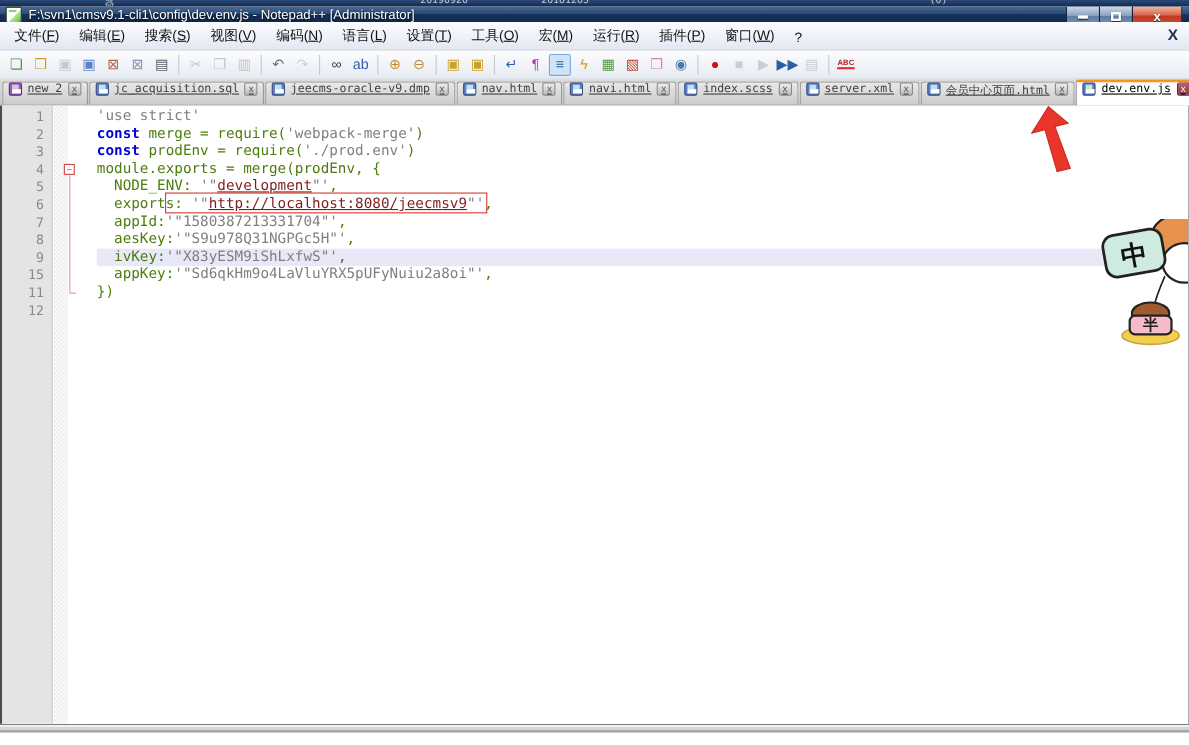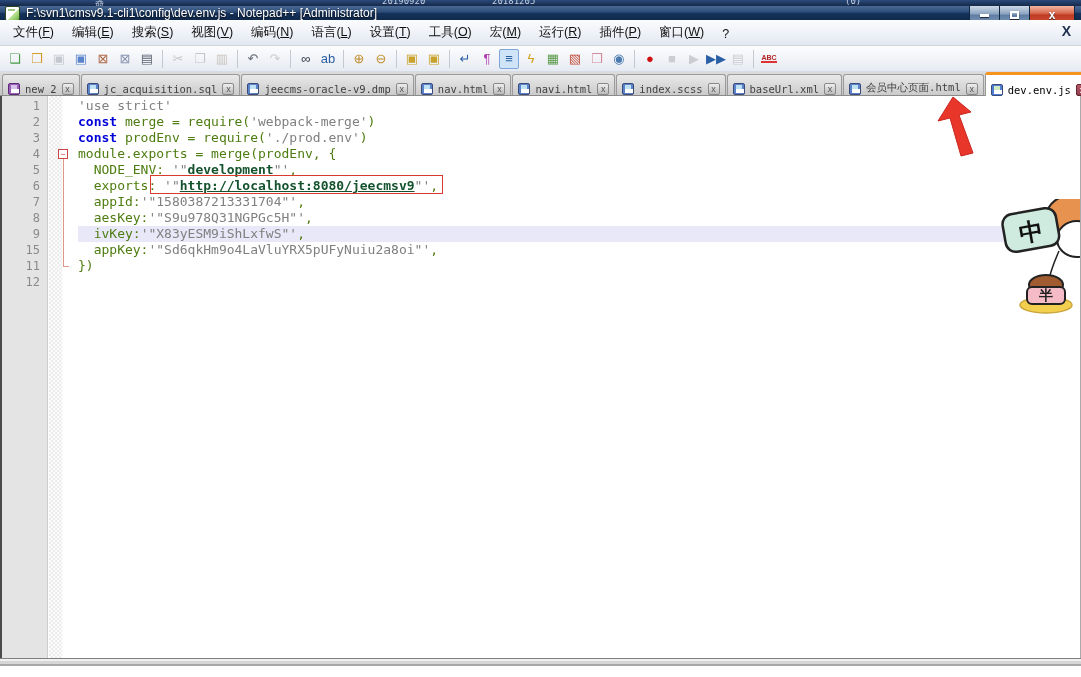--- a/index.html
+++ b/index.html
@@ -43,24 +43,24 @@
   .tbi { width:20px; height:20px; margin:0 1px; display:flex; align-items:center; justify-content:center;
     font-size:13px; border:1px solid transparent; border-radius:2px; }
   .tbi.dis { opacity:.45; filter:grayscale(60%); }
   .tbi.pressed { background:#cfe4f7; border-color:#7da7d9; }
   .tsep { width:1px; height:18px; background:#c4c9d2; margin:0 4px; }
   .tbi .abc { font-size:7px; font-weight:bold; color:#b22; border-bottom:2px solid #d33; line-height:1; }
 
   
   .tabbar { position:relative; height:24px; background:linear-gradient(180deg,#dcdcdc,#c6c6c6);
     border-bottom:1px solid #8a8a8a; display:flex; align-items:flex-end; padding-left:2px; }
-  .tab { display:flex; align-items:flex-end; height:21px; margin-right:1px; padding:0 5px;
+  .tab { display:flex; align-items:flex-start; height:21px; margin-right:1px; padding:0 5px;
     background:linear-gradient(180deg,#e9e9e9,#cbcbcb); border:1px solid #9a9a9a; border-bottom:none;
     border-radius:3px 3px 0 0; font-family:"DejaVu Sans Mono",monospace; font-size:10.5px; color:#3f3f3f;
-    white-space:nowrap; }
+    white-space:nowrap;text-decoration:underline; }
   .tab.active { height:24px; background:#fff; border-top:3px solid #f7941d; color:#000; margin-bottom:-1px; z-index:2; }
   .fd { width:12px; height:12px; border-radius:2px; margin-right:5px; position:relative; border:1px solid #3a4a7a; }
   .fd:after { content:""; position:absolute; left:2px; top:1px; width:6px; height:4px; background:#eef; }
   .fd:before { content:""; position:absolute; left:2px; bottom:1px; width:8px; height:4px; background:#fff; }
   .fd-blue { background:#5b83c9; } .fd-blue:after{ background:#bfe2f2; }
   .fd-purple { background:#9a5fb5; border-color:#5c2a78; } .fd-purple:after{ background:#d9c2ea; }
   .fd-active { background:#4f7fd0; } .fd-active:after{ background:#cfe9c0; }
   .tclose { width:12px; height:12px; margin-left:5px; font-size:9px; line-height:11px; text-align:center; color:#555;
     background:linear-gradient(180deg,#eee,#bbb); border:1px solid #888; border-radius:2px; font-family:"Liberation Sans",sans-serif; }
   .tab.active .tclose { background:linear-gradient(180deg,#b95a6a,#8e3b4a); color:#fff; border-color:#5e2630; }
@@ -71,25 +71,25 @@
   
   .editor { position:relative; height:562px; background:#fff; border-left:2px solid #4a4a4a; border-right:1px solid #aaa; overflow:hidden; }
   .margin-num { position:absolute; left:0; top:0; bottom:0; width:46px; background:#e4e4e4; border-right:1px solid #cdcdcd; }
   .margin-book { position:absolute; left:47px; top:0; bottom:0; width:13px; background-color:#fbfbfb;
     background-image:linear-gradient(45deg,#ececec 25%,transparent 25%,transparent 75%,#ececec 75%),
                      linear-gradient(45deg,#ececec 25%,transparent 25%,transparent 75%,#ececec 75%);
     background-size:4px 4px; background-position:0 0,2px 2px; }
   .margin-fold { position:absolute; left:60px; top:0; bottom:0; width:14px; background:#fff; }
   .lnum { position:absolute; left:0; width:38px; height:16px; text-align:right; font-family:"DejaVu Sans Mono",monospace;
     font-size:12px; color:#8a8a8a; line-height:16px; }
-  .crow { position:absolute; left:76px; right:0; height:16px; font-family:"DejaVu Sans Mono",monospace; font-size:13px;
+  .crow { position:absolute; left:86px; right:0; height:16px; font-family:"DejaVu Sans Mono",monospace; font-size:13px;
     line-height:16px; white-space:pre; }
   .crow.hl { background:#e8e8f8; }
   .sg-p { color:#4d7c0f; } .sg-k { color:#0000d8; font-weight:bold; }
-  .sg-s { color:#808080; } .sg-u { color:#14532d; text-decoration:underline;font-weight:bold; }
+  .sg-s { color:#808080; } .sg-u { color:#7f1d1d; text-decoration:underline; }
 
   .fold-box { position:absolute; left:56px; top:53px; width:10px; height:10px; border:1px solid #c44; background:#fff;
     color:#c44; font-size:9px; line-height:8px; text-align:center; }
   .fold-line { position:absolute; left:61px; top:63px; width:1px; height:107px; background:#d98; }
   .fold-tick { position:absolute; left:61px; top:170px; width:6px; height:1px; background:#d98; }
 
   .redbox { position:absolute; left:148px; top:79px; width:293px; height:19px; border:1px solid #d83a2e; }
   .overlay-svg { position:absolute; left:0; top:0; pointer-events:none; }
 
   .bottom-strip { height:8px; background:linear-gradient(180deg,#7f7f7f 0,#7f7f7f 1px,#f0f0f0 1px,#f0f0f0 3px,#d6d6d6 3px,#d6d6d6 6px,#a8a8a8 6px); }
@@ -274,21 +274,21 @@
         <span>navi.html</span>
         <span class="tclose">x</span>
       </div>
       <div class="tab">
         <span class="fd fd-blue"></span>
         <span>index.scss</span>
         <span class="tclose">x</span>
       </div>
       <div class="tab">
         <span class="fd fd-blue"></span>
-        <span>baseUrl.xml</span>
+        <span>server.xml</span>
         <span class="tclose">x</span>
       </div>
       <div class="tab">
         <span class="fd fd-blue"></span>
         <span>会员中心页面.html</span>
         <span class="tclose">x</span>
       </div>
       <div class="tab active">
         <span class="fd fd-active"></span>
         <span>dev.env.js</span>

